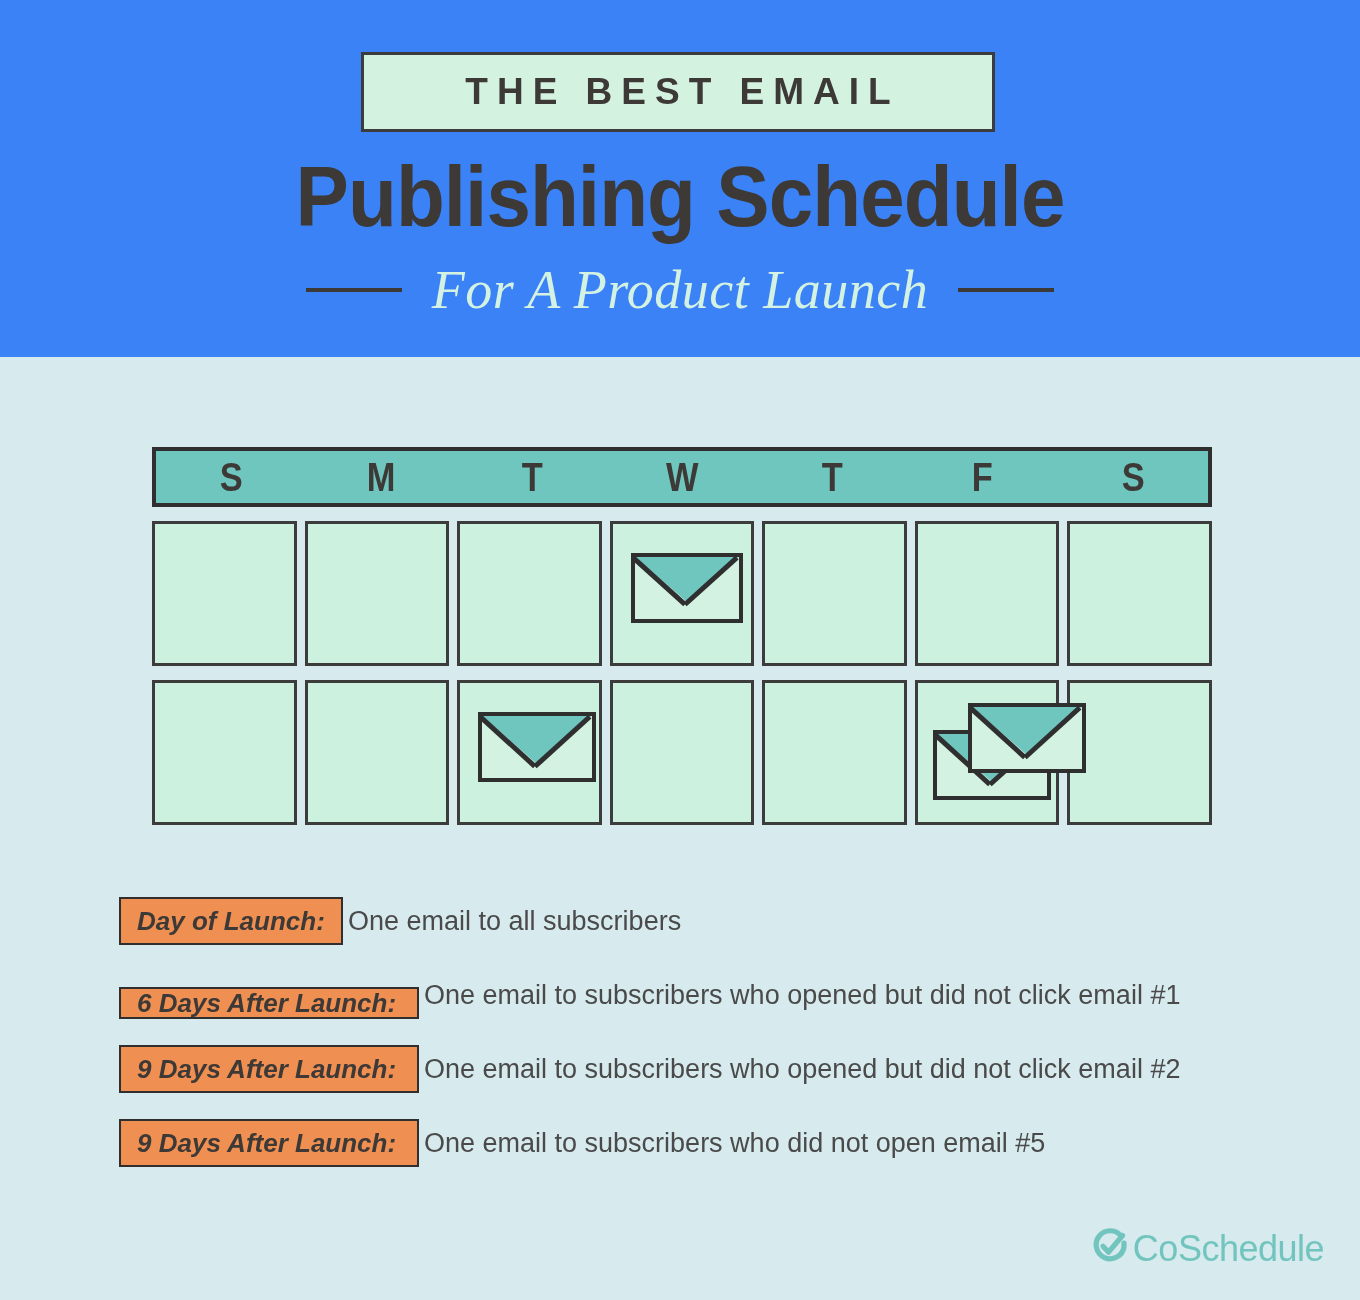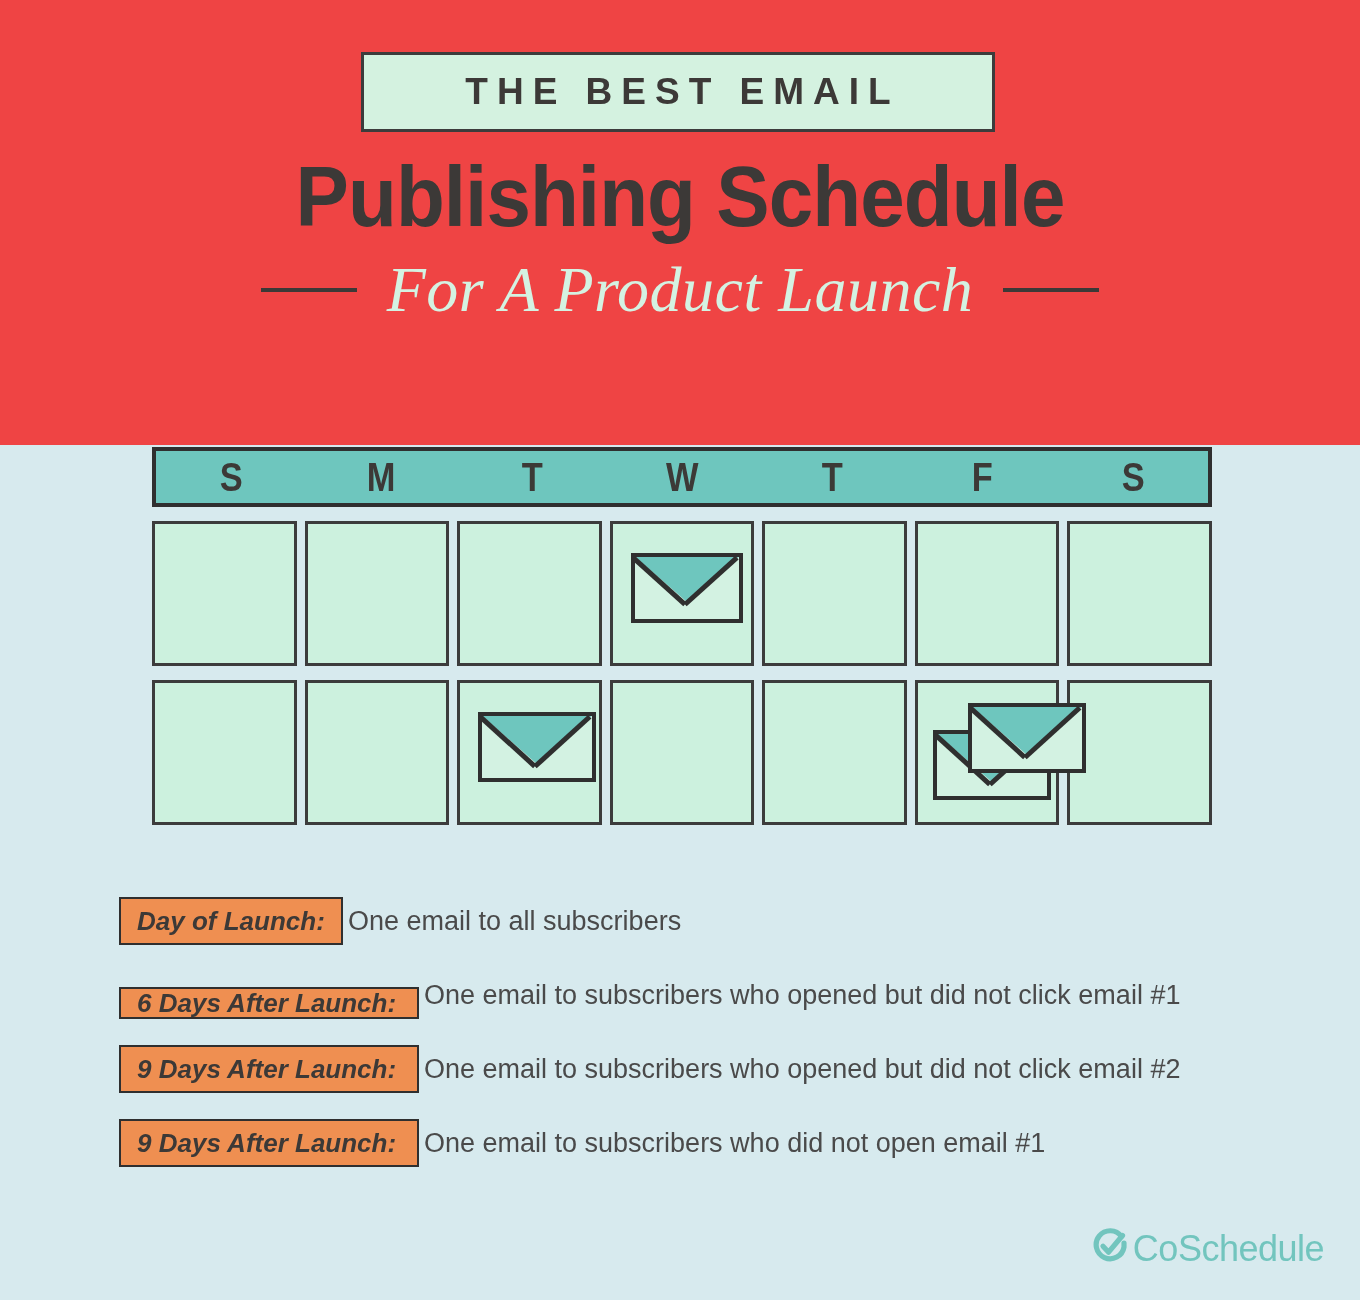--- a/index.html
+++ b/index.html
@@ -14,22 +14,22 @@
     font-family: "Liberation Sans", sans-serif;
     position: relative;
     overflow: hidden;
   }
 
   
   #header {
     position: absolute;
     left: 0; top: 0;
     width: 1360px;
-    height: 445px;
-    background: #ef4444;
+    height: 357px;
+    background: #3b82f6;
   }
 
   #eyebrow-box {
     position: absolute;
     left: 361px; top: 52px;
     width: 634px; height: 80px;
     background: #d4f2e0;
     border: 3px solid #3c3c3c;
     display: flex;
     align-items: center;
@@ -71,21 +71,21 @@
   }
   .sub-rule {
     width: 96px;
     height: 4px;
     background: #3c3937;
     flex: none;
   }
   #subtitle-text {
     font-family: "Liberation Serif", serif;
     font-style: italic;
-    font-size: 64px;
+    font-size: 54px;
     color: #d4f2e2;
     white-space: nowrap;
     letter-spacing: 0.5px;
   }
 
   
   #calendar {
     position: absolute;
     left: 152px; top: 447px;
     width: 1060px;
@@ -321,21 +321,21 @@
     <div class="legend-badge" style="width: 300px;">
       <span>9 Days After Launch:</span>
     </div>
     <div class="legend-desc">One email to subscribers who opened but did not click email #2</div>
   </div>
 
   <div class="legend-row">
     <div class="legend-badge" style="width: 300px;">
       <span>9 Days After Launch:</span>
     </div>
-    <div class="legend-desc">One email to subscribers who did not open email #1</div>
+    <div class="legend-desc">One email to subscribers who did not open email #5</div>
   </div>
 
 </div>
 
 <div id="footer-logo">
   <span>
     <svg width="38" height="38" viewBox="0 0 38 38">
       <path d="M30.5 8.5 A14 14 0 1 0 33 19 L33 15" fill="none" stroke="#72c5be" stroke-width="5.2" stroke-linecap="round"></path>
       <path d="M12 18.2 L17.6 24.2 L31.5 7.5" fill="none" stroke="#72c5be" stroke-width="5.2" stroke-linecap="round" stroke-linejoin="round"></path>
     </svg>

